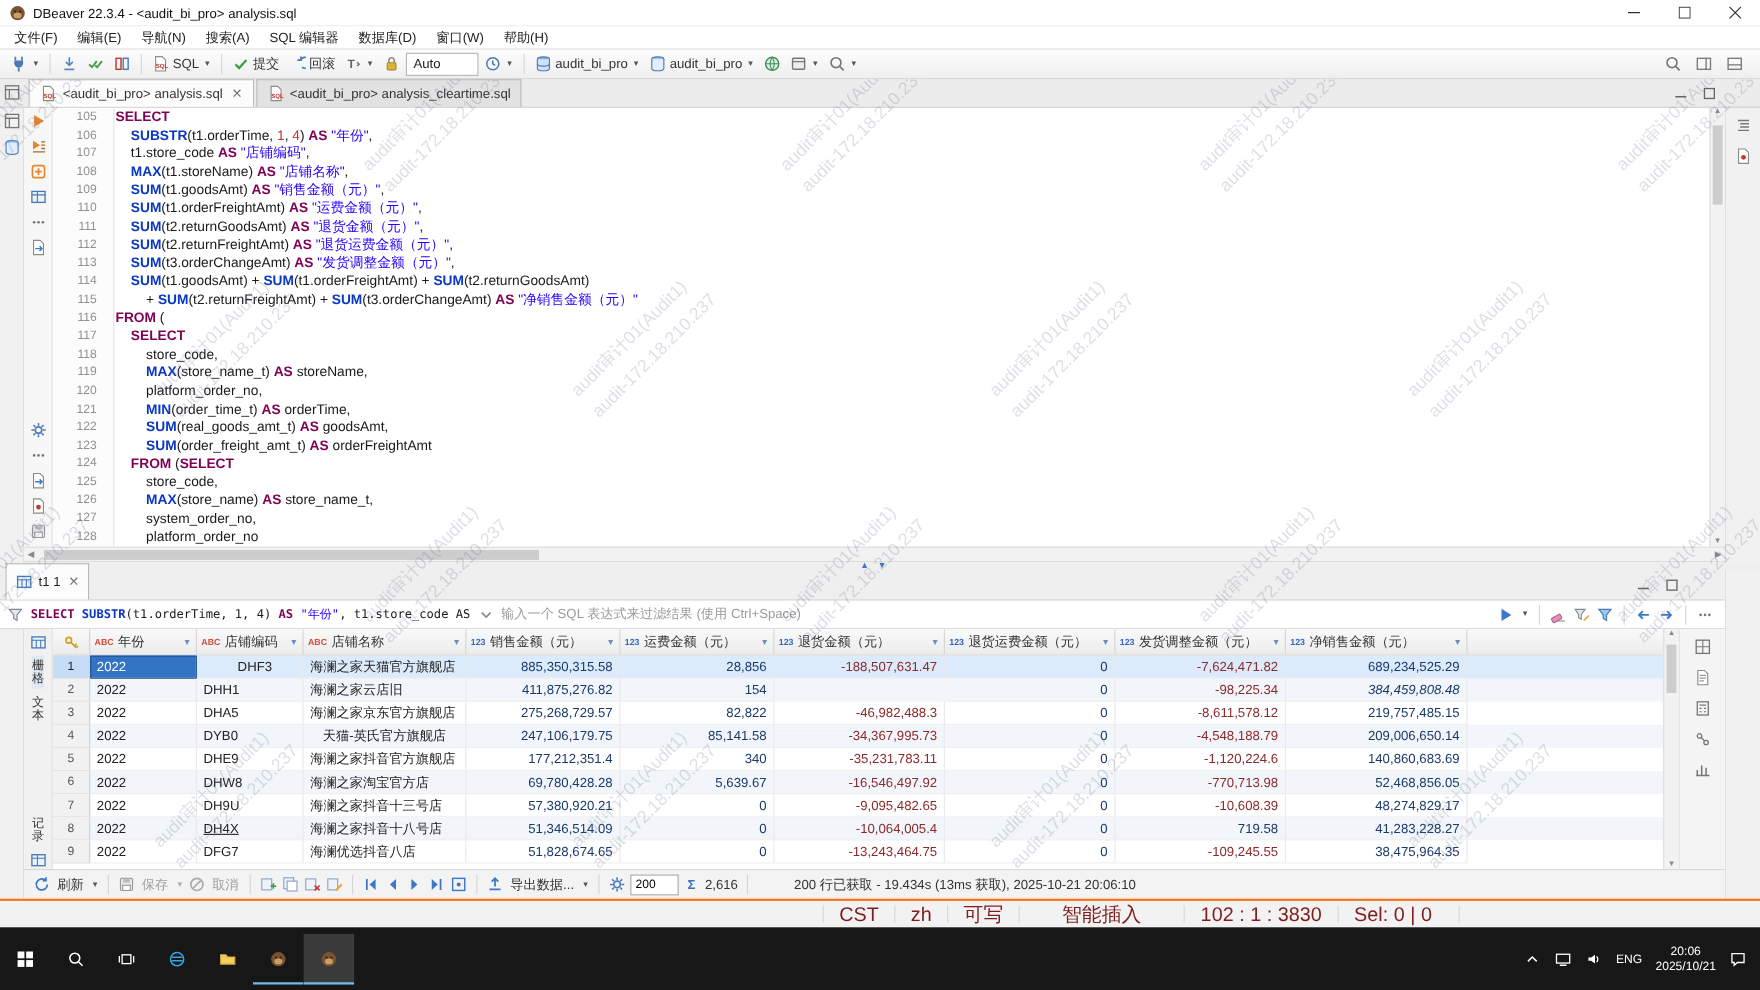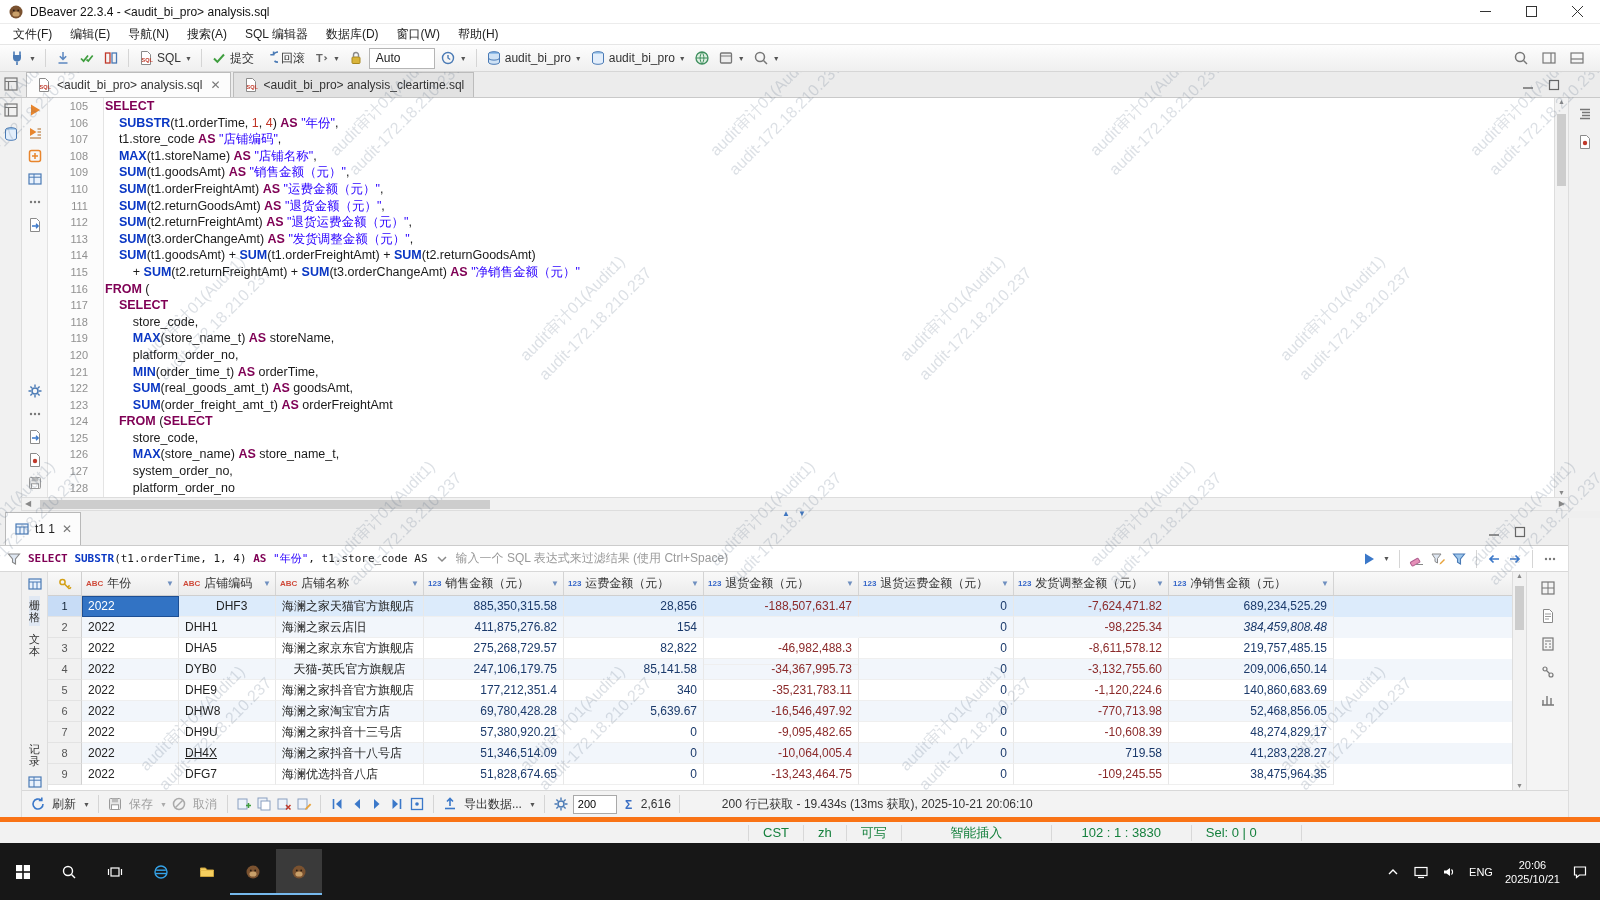--- a/index.html
+++ b/index.html
@@ -89,21 +89,21 @@
 .gvs{width:14px;background:#f2f2f2;border-left:1px solid #ddd;position:relative;font-size:7px;color:#888;text-align:center;flex:none}
 .gvthumb{position:absolute;top:14px;left:2px;width:9px;height:44px;background:#cdcdcd}
 .panel-rail{width:42px;background:#f4f4f4;border-left:1px solid #ddd;display:flex;flex-direction:column;align-items:center;padding-top:8px;gap:12px;flex:none}
 
 .res-toolbar{position:absolute;top:790px;left:22px;width:1546px;height:27px;background:#f3f3f3;border-top:1px solid #d8d8d8;display:flex;align-items:center;font-size:12px;color:#333;padding:0 8px;gap:4px}
 .res-toolbar .lbl{margin:0 2px}
 .dis{color:#9f9f9f}
 .fetch-input{width:44px;height:19px;border:1px solid #a9a9a9;background:#fff;font-size:11px;padding:1px 4px;font-family:"Liberation Sans",sans-serif}
 .res-status{margin-left:34px;color:#333;white-space:nowrap}
 
-.statusbar{position:absolute;top:817px;left:0;right:0;height:26px;background:#f2f2f2;border-top:5px solid #f97316;display:flex;align-items:center;font-size:13px;color:#15803d}
+.statusbar{position:absolute;top:817px;left:0;right:0;height:26px;background:#f2f2f2;border-top:2px solid #f97316;display:flex;align-items:center;font-size:18px;color:#7f1d1d}
 .sb-spacer{width:748px;flex:none}
 .sb-item{padding:0 14px;border-left:1px solid #d8d8d8;height:16px;line-height:16px;white-space:nowrap}
 
 .taskbar{position:absolute;top:843px;left:0;right:0;height:57px;background:#171717;display:flex;align-items:center;color:#fff}
 .tb-icon{width:46px;height:46px;display:flex;align-items:center;justify-content:center}
 .tb-icon.running{box-shadow:inset 0 -2px 0 #76b9ed}
 .tb-icon.active{background:#3a3a3a;box-shadow:inset 0 -2px 0 #76b9ed}
 .tray{margin-left:auto;display:flex;align-items:center;gap:12px;padding-right:12px;font-size:11px}
 .clock{text-align:center;line-height:14px;font-size:11px}
 
@@ -705,21 +705,21 @@
           </div>
           <div class="gr stripe">
             <div class="rn">4</div>
             <div class="gc" style="width: 97px;">2022</div>
             <div class="gc" style="width: 97px;">DYB0</div>
             <div class="gc" style="width: 148px; text-align: center;">天猫-英氏官方旗舰店</div>
             <div class="gc num" style="width: 140px;">247,106,179.75</div>
             <div class="gc num" style="width: 140px;">85,141.58</div>
             <div class="gc num neg" style="width: 155px;">-34,367,995.73</div>
             <div class="gc num" style="width: 155px;">0</div>
-            <div class="gc num neg" style="width: 155px;">-3,132,755.60</div>
+            <div class="gc num neg" style="width: 155px;">-4,548,188.79</div>
             <div class="gc num" style="width: 165px;">209,006,650.14</div>
           </div>
           <div class="gr">
             <div class="rn">5</div>
             <div class="gc" style="width: 97px;">2022</div>
             <div class="gc" style="width: 97px;">DHE9</div>
             <div class="gc" style="width: 148px;">海澜之家抖音官方旗舰店</div>
             <div class="gc num" style="width: 140px;">177,212,351.4</div>
             <div class="gc num" style="width: 140px;">340</div>
             <div class="gc num neg" style="width: 155px;">-35,231,783.11</div>

